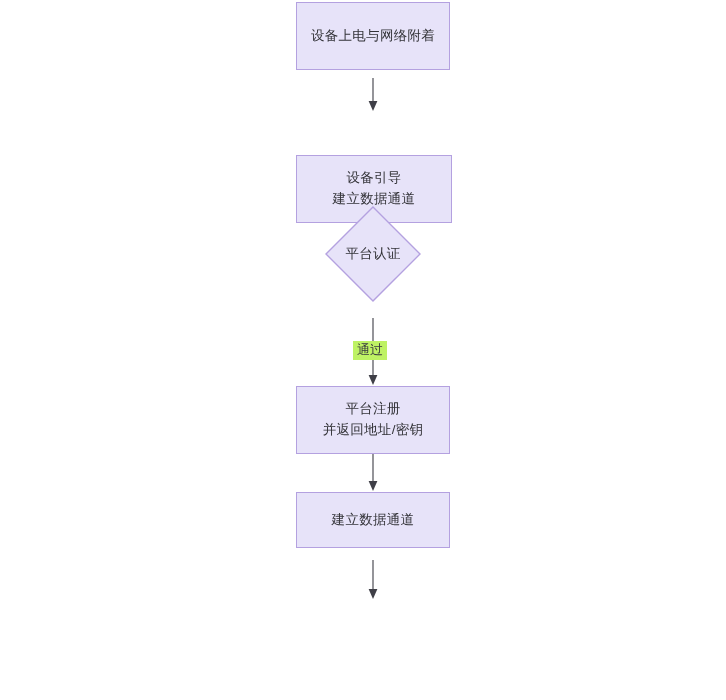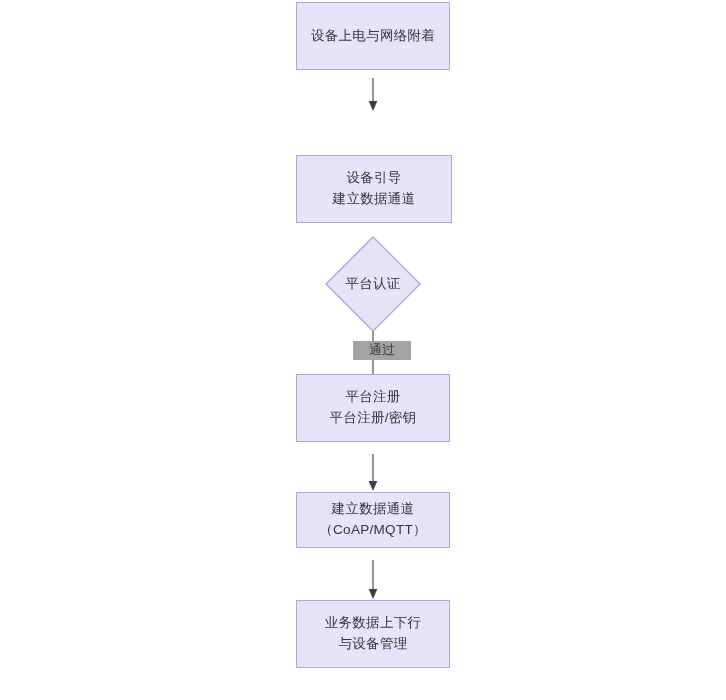--- a/index.html
+++ b/index.html
@@ -63,25 +63,25 @@
   }
   .connector {
     position: absolute;
   }
   .connector svg {
     display: block;
     overflow: visible;
   }
   .edge-label {
     position: absolute;
-    background: #a3a3a3;
+    background: #bef264;
     color: #3a3a40;
     font-size: 13px;
     line-height: 1.3;
-    padding: 1px 16px;
+    padding: 1px 4px;
     white-space: nowrap;
     text-align: center;
     z-index: 3;
   }
 </style>
 </head>
 <body>
 
 <div id="flow-canvas">
 
@@ -123,35 +123,30 @@
 
   <div class="node" style="left:296px; top:2px; width:154px; height:68px;">
     <span class="node-line">设备上电与网络附着</span>
   </div>
 
   <div class="node" style="left:296px; top:112px; width:156px; height:68px;margin-top:43px;">
     <span class="node-line">设备引导</span>
     <span class="node-line">建立数据通道</span>
   </div>
 
-  <div class="diamond-wrap" style="left:325px; top:236px; width:96px; height:96px;">
+  <div class="diamond-wrap" style="left:325px; top:206px; width:96px; height:96px;">
     <svg class="diamond-shape" width="96" height="96" viewBox="0 0 96 96" preserveAspectRatio="none">
       <polygon points="48,1 95,48 48,95 1,48" fill="#e7e3f9" stroke="#b4a1e0" stroke-width="1.4"></polygon>
     </svg>
     <span class="diamond-label">平台认证</span>
   </div>
 
-  <div class="node" style="left:296px; top:374px; width:154px; height:68px;">
+  <div class="node" style="left:296px; top:386px; width:154px; height:68px;">
     <span class="node-line">平台注册</span>
-    <span class="node-line">平台注册/密钥</span>
+    <span class="node-line">并返回地址/密钥</span>
   </div>
 
   <div class="node" style="left:296px; top:492px; width:154px; height:56px;">
     <span class="node-line">建立数据通道</span>
-    <span class="node-line">（CoAP/MQTT）</span>
   </div>
 
-  <div class="node" style="left:296px; top:600px; width:154px; height:68px;">
-    <span class="node-line">业务数据上下行</span>
-    <span class="node-line">与设备管理</span>
-  </div>
 
 </div>
 
 </body></html>

